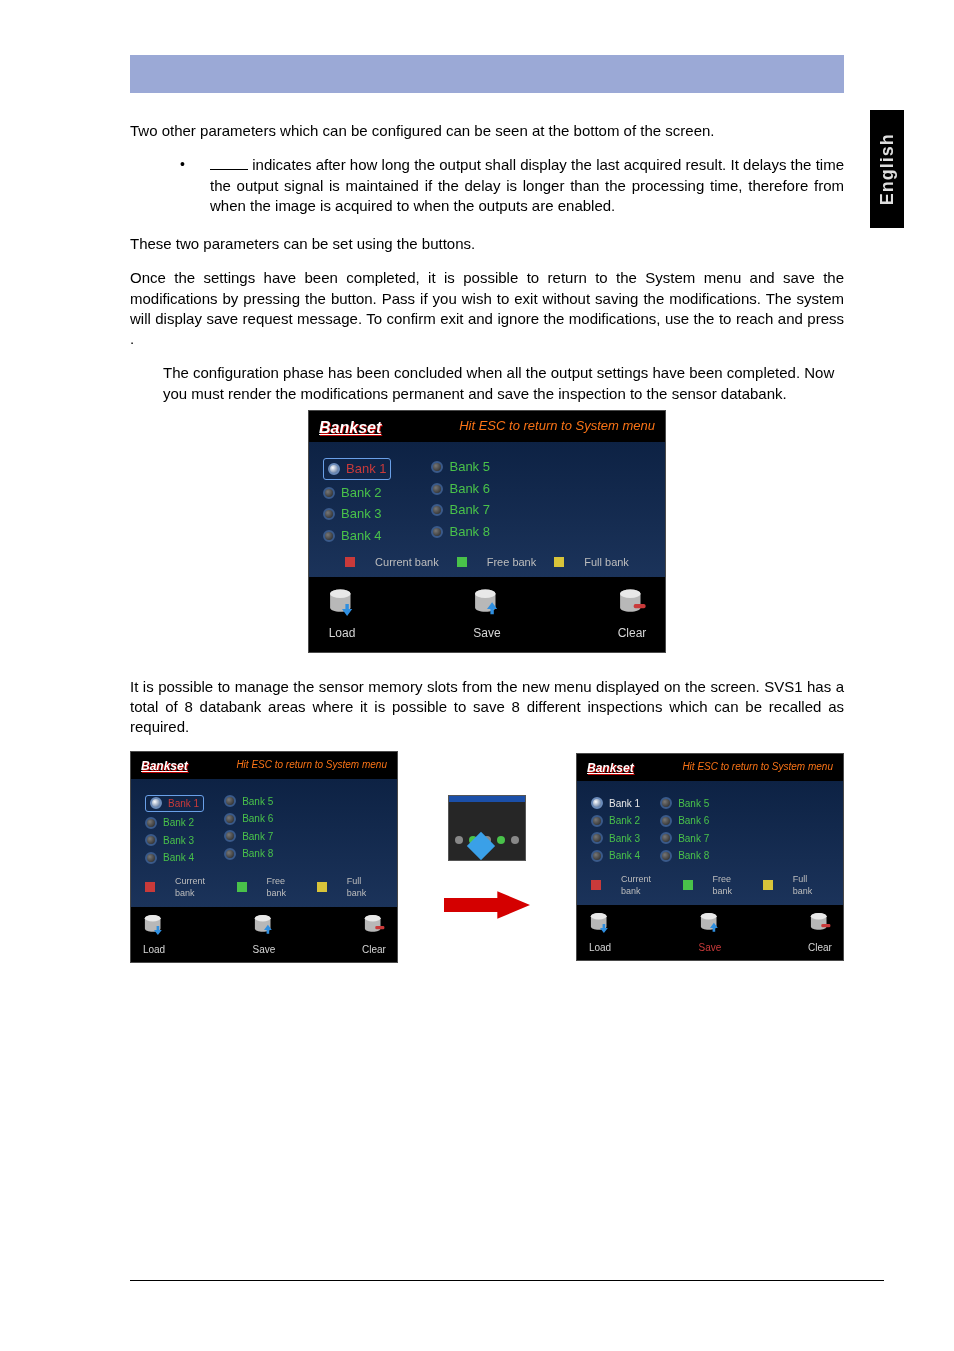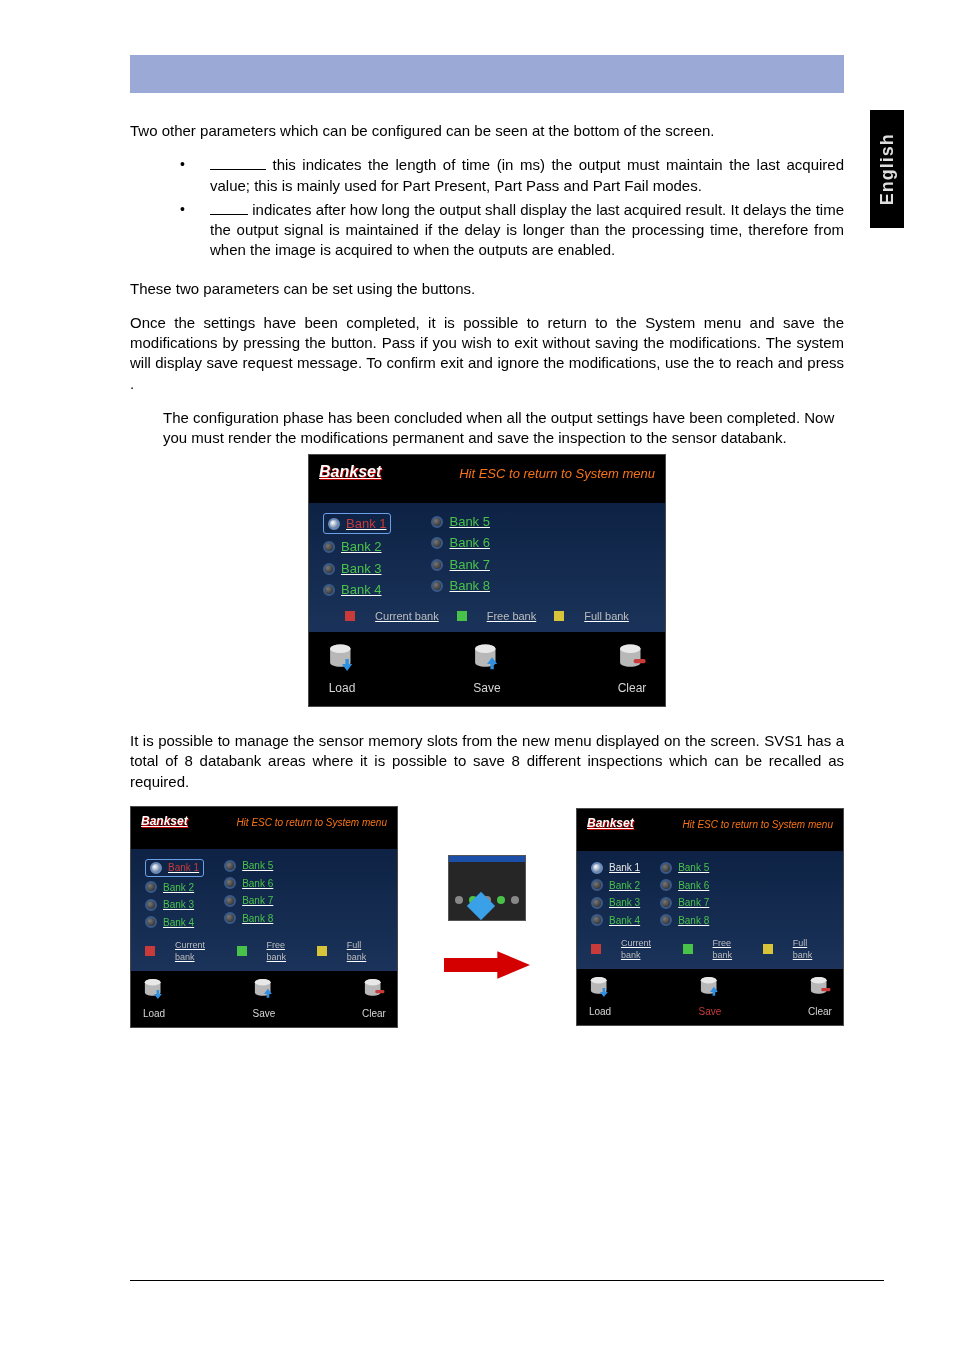--- a/index.html
+++ b/index.html
@@ -62,40 +62,39 @@
     border: 1px solid #4a4a4a;
     background: #000;
     color: #fff;
     font-family: Tahoma, Arial, sans-serif;
   }
   .bankset-panel.large { width: 358px; }
   .bankset-panel.small { width: 268px; font-size: 11px; }
   .bp-top {
     display: flex;
     justify-content: space-between;
-    align-items: flex-end;
+    align-items: flex-start;
     background: #000;
-    padding: 6px 10px 20px 10px;
+    padding: 6px 10px 4px 10px;
   }
   .bp-title {
     color: #fff;
     font-weight: bold;
     font-style: italic;
     text-decoration: underline;
     text-shadow: 1px 1px 0 #b00;
   }
   .bankset-panel.large .bp-title { font-size: 16px; }
   .bankset-panel.small .bp-title { font-size: 12px; }
   .bp-hint { color: #f97316; font-style: italic; }
   .bankset-panel.large .bp-hint { font-size: 13px; }
   .bankset-panel.small .bp-hint { font-size: 10px; }
   .bp-body {
     background: linear-gradient(#0d2244, #1b335a);
-    padding: 10px 14px 8px 14px;
-    text-decoration: underline;
+    padding: 16px 14px 8px 14px;
   }
   .bank-grid { display: flex; gap: 40px; }
   .bankset-panel.small .bank-grid { gap: 20px; }
   .bank-col { display: flex; flex-direction: column; gap: 4px; }
   .bank-item { display: flex; align-items: center; gap: 6px; }
   .radio {
     width: 12px; height: 12px;
     border-radius: 50%;
     border: 2px solid #3a5a8a;
     background: radial-gradient(circle at 35% 35%, #777, #222);
@@ -186,24 +185,20 @@
   <div class="header-bar"></div>
 
   <div class="side-tab">
     <span>English</span>
   </div>
 
   <p class="plain">Two other parameters which can be configured can be seen at the bottom of the screen.</p>
 
   <ul class="bullets">
     <li>
-      <span class="u-space w1"></span>
-      <span>this indicates the length of time (in ms) the output must maintain the last acquired value; this is mainly used for Part Present, Part Pass and Part Fail modes.</span>
-    </li>
-    <li>
       <span class="u-space w2"></span>
       <span>indicates after how long the output shall display the last acquired result. It delays the time the output signal is maintained if the delay is longer than the processing time, therefore from when the image is acquired to when the outputs are enabled.</span>
     </li>
   </ul>
 
   <p class="plain">
     <span>These two parameters can be set using the </span>
     <span> buttons.</span>
   </p>
 

